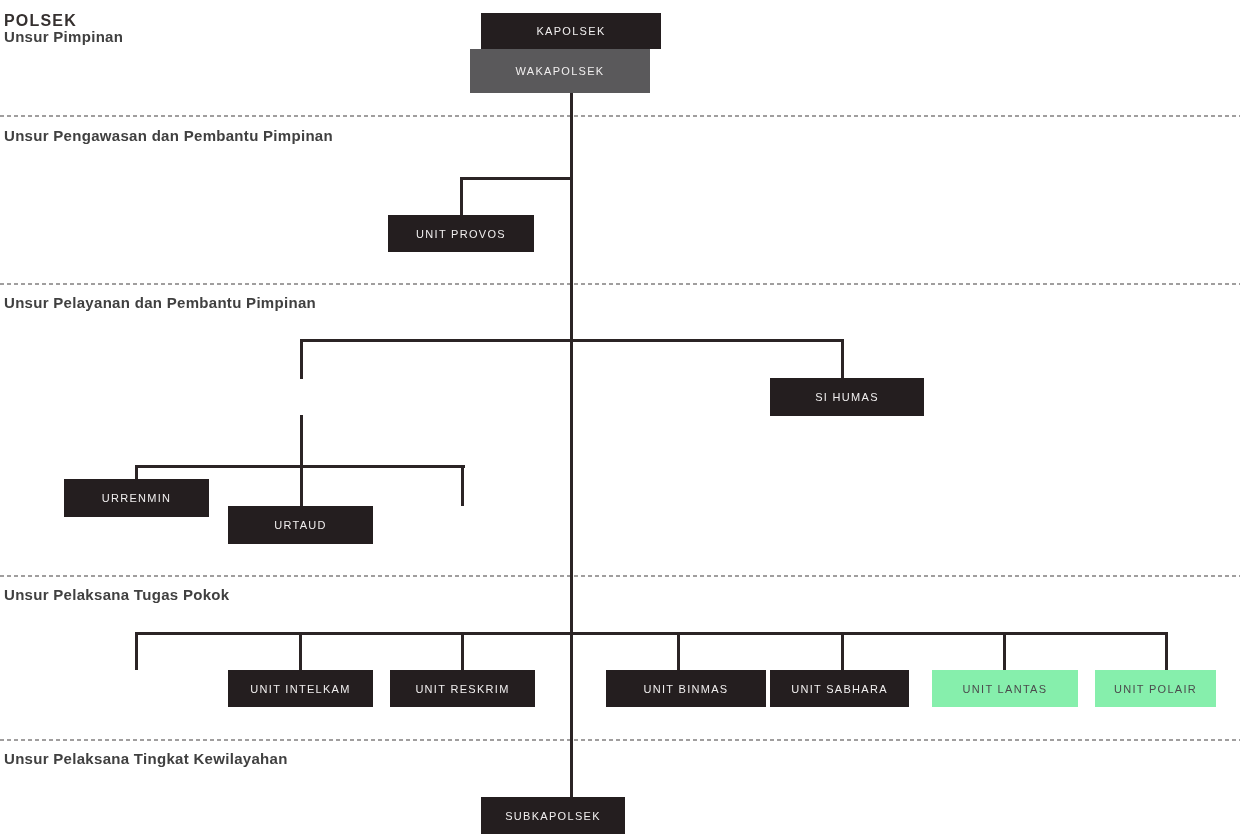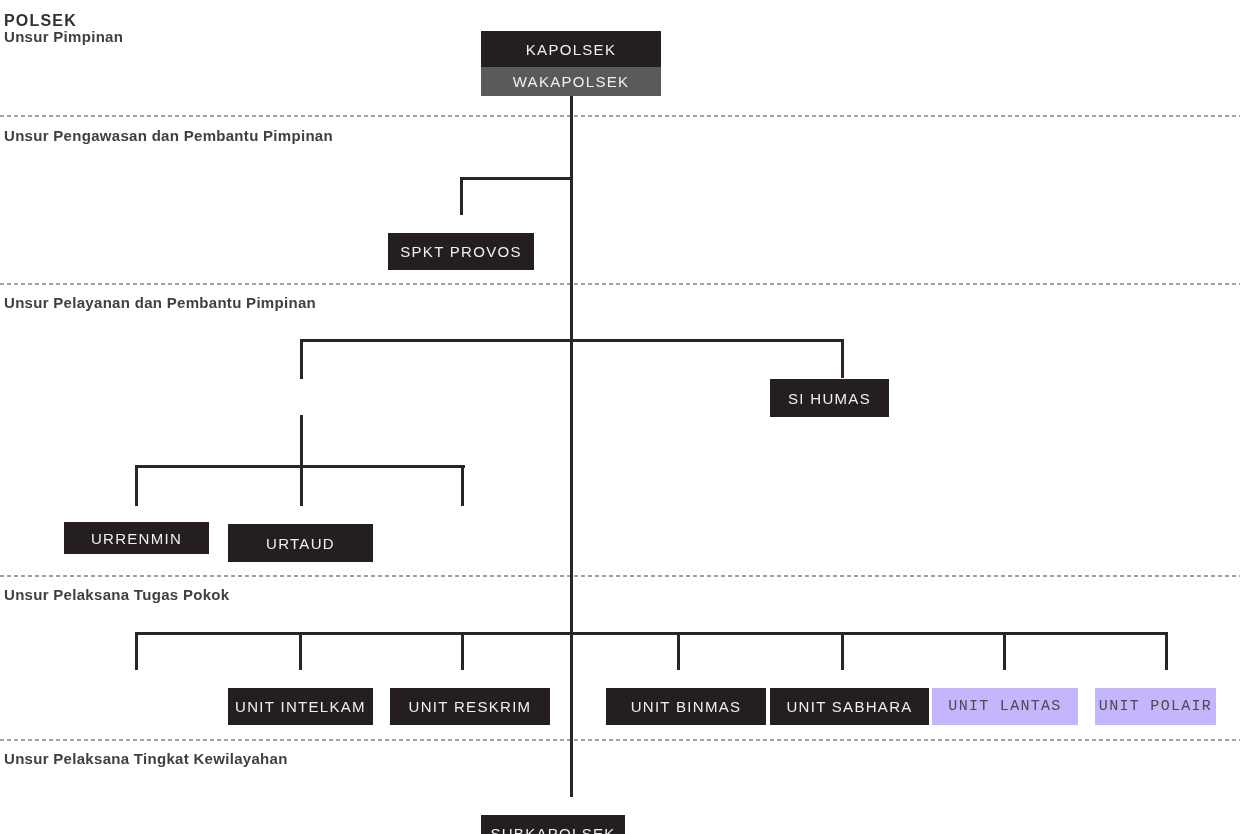--- a/index.html
+++ b/index.html
@@ -31,28 +31,27 @@
   }
   .line{
     position:absolute;
     background:#2b2425;
   }
   .node{
     position:absolute;
     display:flex;align-items:center;justify-content:center;
     background:#241e1f;
     color:#f1efef;
-    font-size:15px;
+    font-size:11px;
     letter-spacing:1.3px;
     white-space:nowrap;
     text-align:left;
-    margin-top:18px;
   }
   .node.gray{background:#5a595b;color:#f1efef;}
-  .node.light{background:#c4b5fd;color:#4b4b4d;font-family:Liberation Mono, monospace;}
+  .node.light{background:#86efac;color:#4b4b4d;}
 </style>
 </head>
 <body>
 
 <div class="canvas">
 
   <div class="divider" style="top:115px"></div>
   <div class="divider" style="top:283px"></div>
   <div class="divider" style="top:575px"></div>
   <div class="divider" style="top:739px"></div>
@@ -82,31 +81,31 @@
   <div class="line" style="left:135px;top:632px;width:1033px;height:3px"></div>
   <div class="line" style="left:135px;top:632px;width:3px;height:38px"></div>
   <div class="line" style="left:299px;top:632px;width:3px;height:38px"></div>
   <div class="line" style="left:461px;top:632px;width:3px;height:38px"></div>
   <div class="line" style="left:677px;top:632px;width:3px;height:38px"></div>
   <div class="line" style="left:841px;top:632px;width:3px;height:38px"></div>
   <div class="line" style="left:1003px;top:632px;width:3px;height:38px"></div>
   <div class="line" style="left:1165px;top:632px;width:3px;height:38px"></div>
 
   <div class="node" style="left:481px;top:13px;width:180px;height:36px">KAPOLSEK</div>
-  <div class="node gray" style="left:481px;top:49px;width:180px;height:29px">WAKAPOLSEK</div>
+  <div class="node gray" style="left:470px;top:49px;width:180px;height:44px">WAKAPOLSEK</div>
 
-  <div class="node" style="left:388px;top:215px;width:146px;height:37px">SPKT PROVOS</div>
+  <div class="node" style="left:388px;top:215px;width:146px;height:37px">UNIT PROVOS</div>
 
-  <div class="node" style="left:770px;top:361px;width:119px;height:38px">SI HUMAS</div>
+  <div class="node" style="left:770px;top:378px;width:154px;height:38px">SI HUMAS</div>
 
-  <div class="node" style="left:64px;top:504px;width:145px;height:32px">URRENMIN</div>
+  <div class="node" style="left:64px;top:479px;width:145px;height:38px">URRENMIN</div>
   <div class="node" style="left:228px;top:506px;width:145px;height:38px">URTAUD</div>
 
   <div class="node" style="left:228px;top:670px;width:145px;height:37px">UNIT INTELKAM</div>
-  <div class="node" style="left:390px;top:670px;width:160px;height:37px">UNIT RESKRIM</div>
+  <div class="node" style="left:390px;top:670px;width:145px;height:37px">UNIT RESKRIM</div>
   <div class="node" style="left:606px;top:670px;width:160px;height:37px">UNIT BINMAS</div>
-  <div class="node" style="left:770px;top:670px;width:159px;height:37px">UNIT SABHARA</div>
+  <div class="node" style="left:770px;top:670px;width:139px;height:37px">UNIT SABHARA</div>
   <div class="node light" style="left:932px;top:670px;width:146px;height:37px">UNIT LANTAS</div>
   <div class="node light" style="left:1095px;top:670px;width:121px;height:37px">UNIT POLAIR</div>
 
   <div class="node" style="left:481px;top:797px;width:144px;height:37px">SUBKAPOLSEK</div>
 
 </div>
 
 </body></html>

